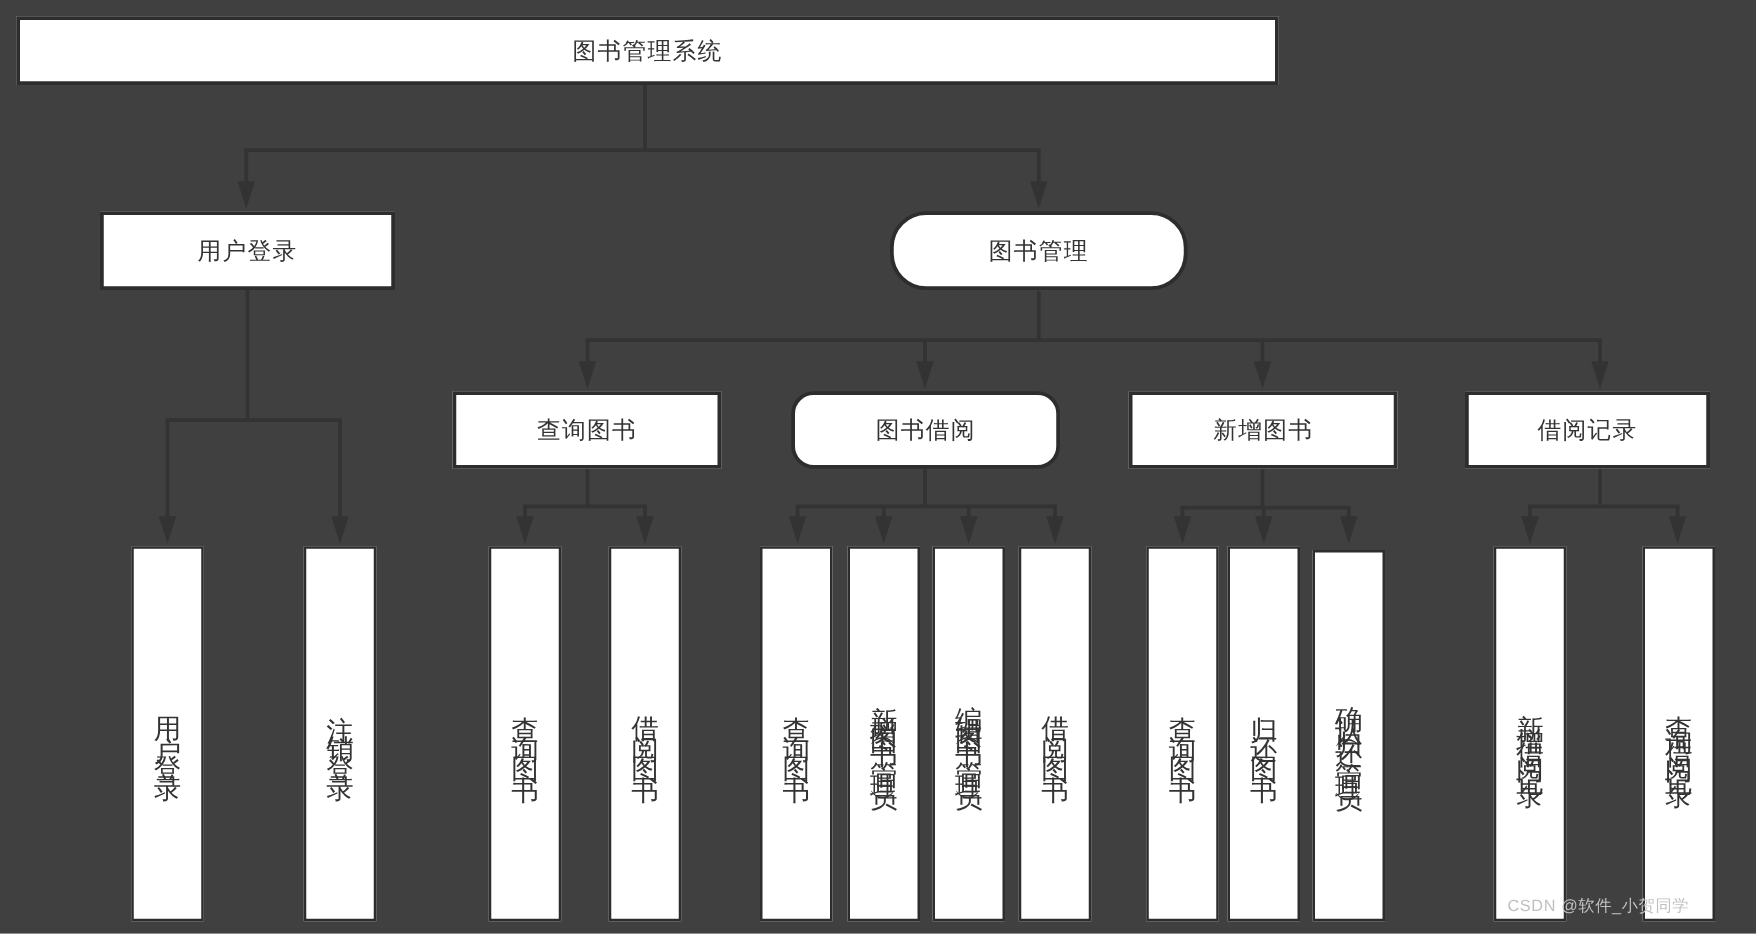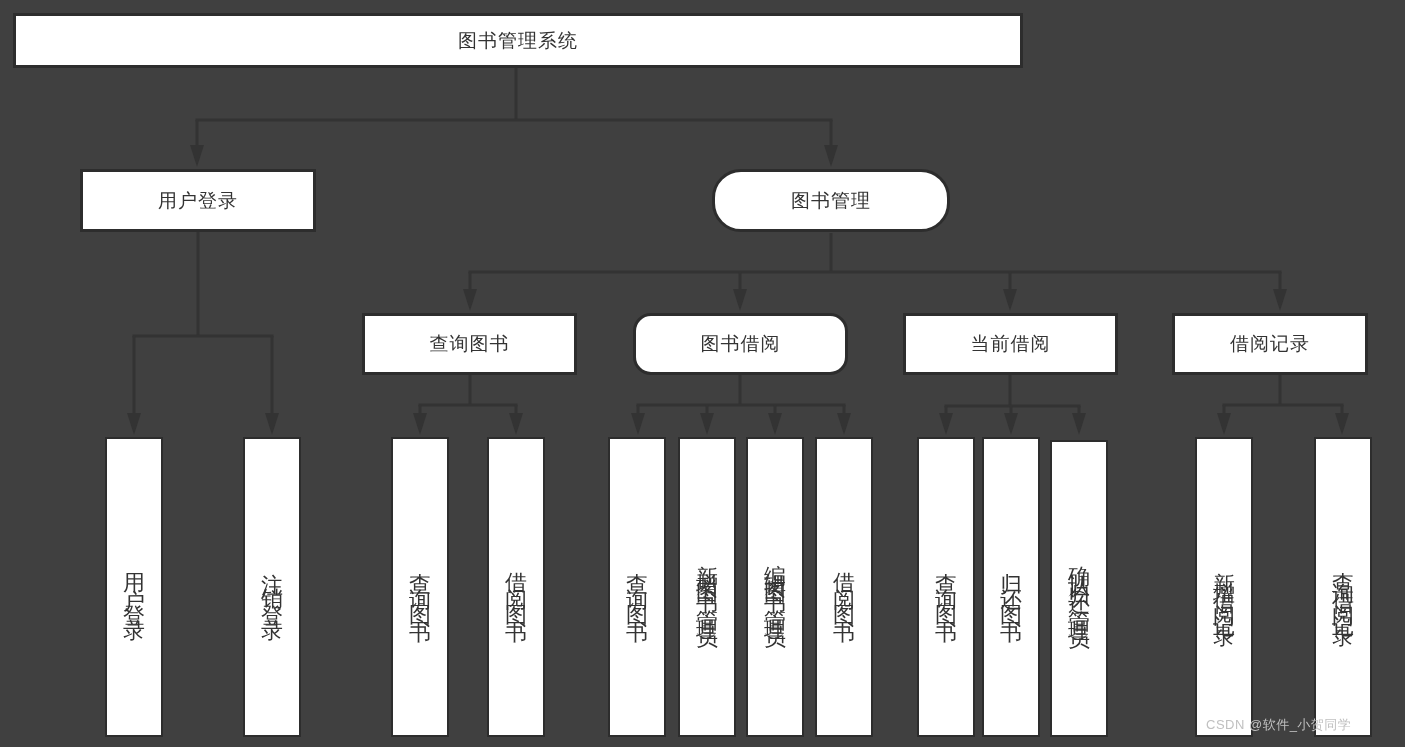--- a/index.html
+++ b/index.html
@@ -146,21 +146,21 @@
     <span>图书管理</span>
   </div>
 
   <div class="node hnode" style="left:362px; top:313px; width:215px; height:62px;">
     <span>查询图书</span>
   </div>
   <div class="node hnode" style="left:633px; top:313px; width:215px; height:62px;border-radius:18px;">
     <span>图书借阅</span>
   </div>
   <div class="node hnode" style="left:903px; top:313px; width:215px; height:62px;">
-    <span>当前借阅</span>
+    <span>新增图书</span>
   </div>
   <div class="node hnode" style="left:1172px; top:313px; width:196px; height:62px;">
     <span>借阅记录</span>
   </div>
 
   <div class="node vnode ls4" style="left:105px; top:437px; width:58px; height:300px;">
     <span class="vtext">用户登录</span>
   </div>
   <div class="node vnode ls4" style="left:243px; top:437px; width:58px; height:300px;">
     <span class="vtext">注销登录</span>

